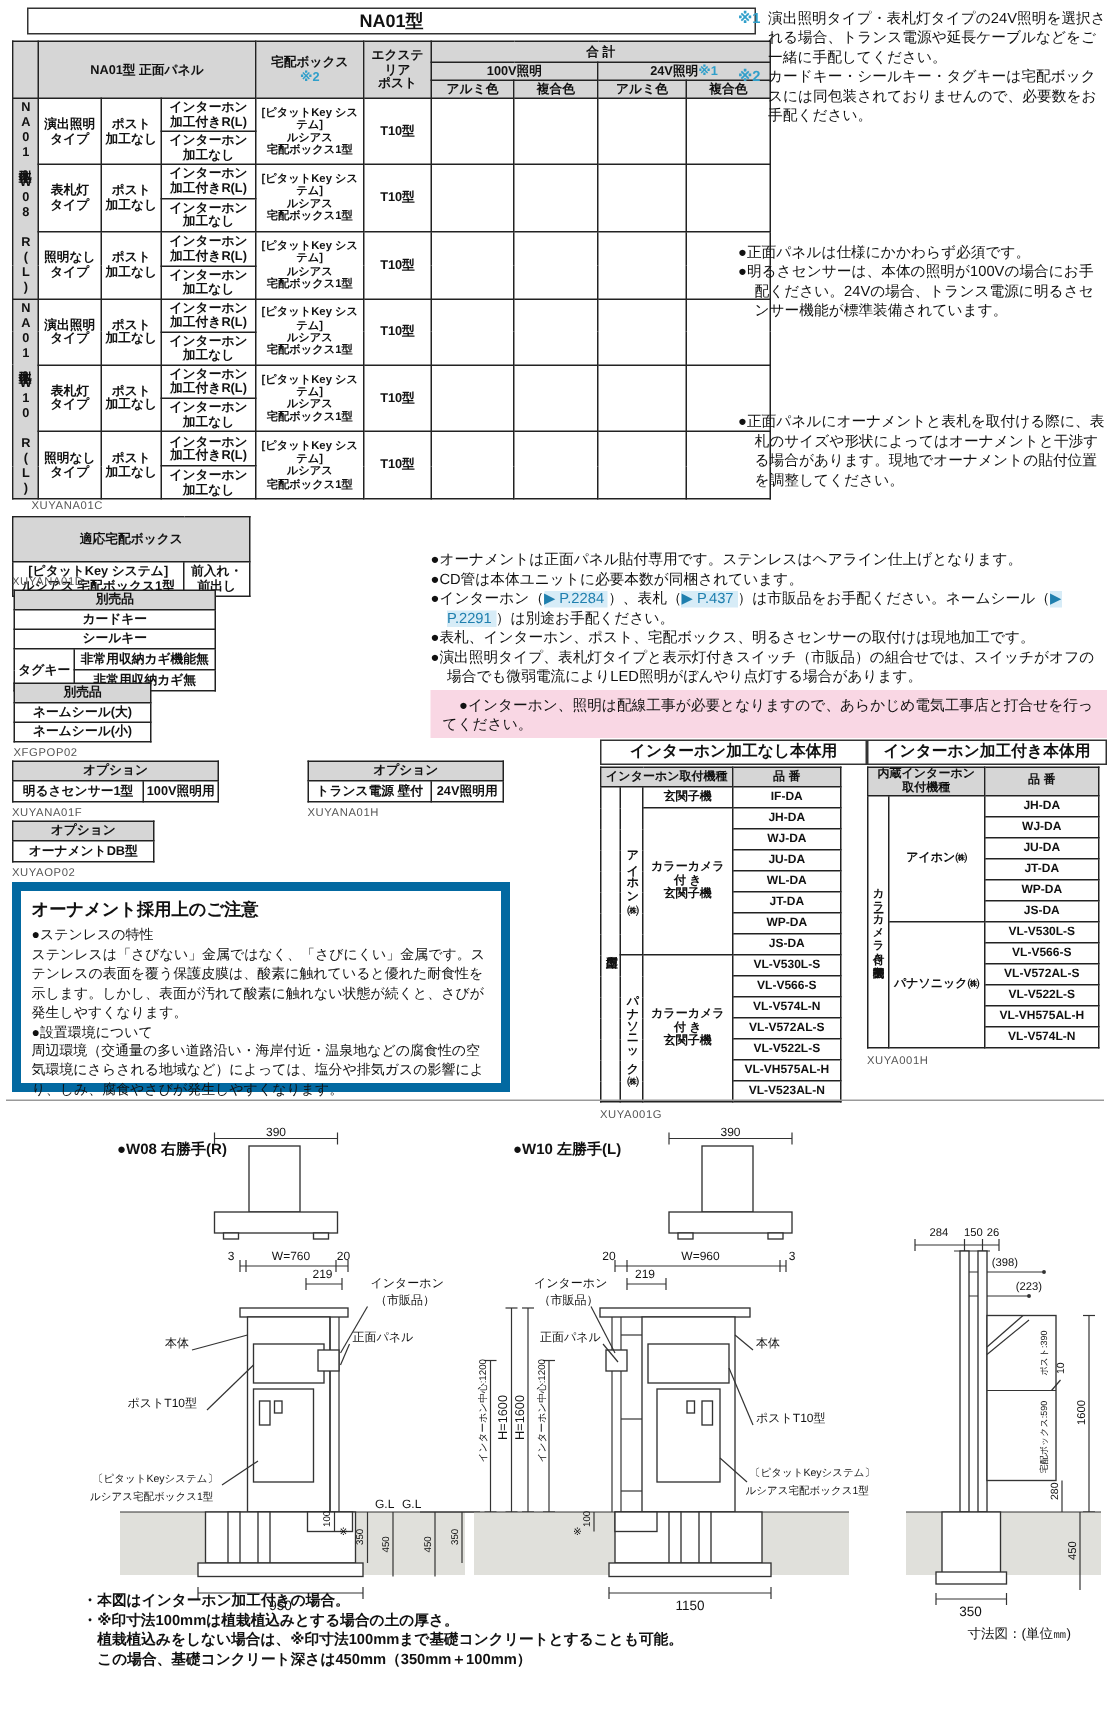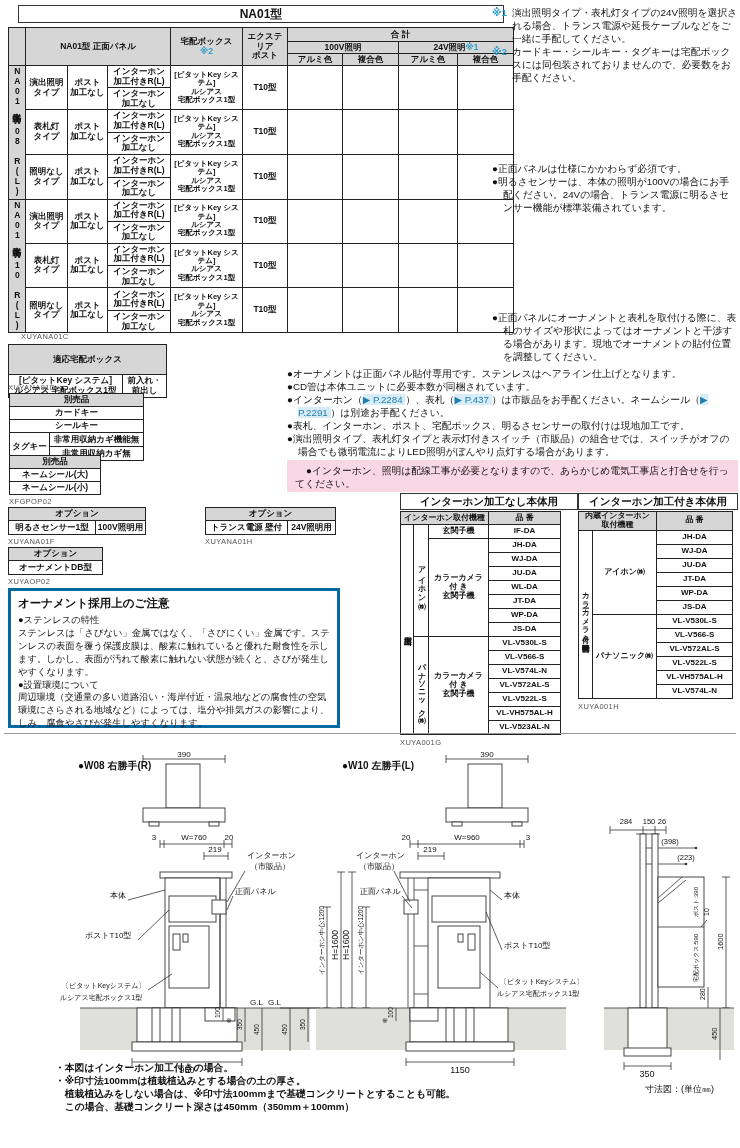--- a/index.html
+++ b/index.html
@@ -18,21 +18,21 @@
   .vtxt{writing-mode:vertical-rl;text-orientation:upright;display:inline-block;letter-spacing:0px;line-height:1;}
   .code{font-size:7.5px;color:#555;letter-spacing:.4px;font-family:"Liberation Sans",sans-serif;}
   .mini{font-size:8.5px;font-weight:bold;line-height:1.15;}
   .ttl-box{border:1px solid #333;font-weight:bold;font-size:10.5px;text-align:center;background:#fff;}
   .note{font-size:9.8px;line-height:13px;}
   .bullet{padding-left:11px;text-indent:-11px;margin:0;}
   .refrow{display:flex;font-size:9.8px;line-height:13px;}
   .refmark{width:20px;flex:none;font-weight:bold;color:#2f9fca;}
   .plink{color:#1f7fae;background:#d7ecf7;}
   .warnbox{background:#f9d7e4;font-size:9.8px;line-height:13px;padding:4px 8px;box-sizing:border-box;}
-  .notice{border:3px solid #0369a1;box-sizing:border-box;padding:5px 7px;}
+  .notice{border:6px solid #0369a1;box-sizing:border-box;padding:5px 7px;}
   .notice .ttl{font-weight:bold;font-size:11.5px;margin-bottom:3px;}
   .notice .bd{font-size:9.3px;line-height:12.9px;}
   .ip{font-size:8px;font-weight:bold;line-height:1.1;}
   .dgttl{font-size:10px;font-weight:bold;margin-top:20px;}
   .botnote{font-size:9.8px;line-height:13px;font-weight:bold;}
   svg{position:absolute;overflow:visible;}
   svg text{fill:#111;font-family:"Liberation Sans","DejaVu Sans",sans-serif;}
   svg line,svg polyline{stroke:#333;stroke-width:0.8;fill:none;}
   svg rect{stroke:#333;stroke-width:0.9;fill:#fff;}
   svg rect.band{fill:#e0e0db;stroke:none;}
@@ -339,21 +339,21 @@
     <div class="refrow">
         <span class="refmark">※2</span>
         <span>カードキー・シールキー・タグキーは宅配ボックスには同包装されておりませんので、必要数をお手配ください。</span>
       </div>
   </div>
 
   <div class="abs note" style="left:492px;top:162px;width:246px;">
     <p class="bullet">●正面パネルは仕様にかかわらず必須です。</p>
     <p class="bullet">●明るさセンサーは、本体の照明が100Vの場合にお手配ください。24Vの場合、トランス電源に明るさセンサー機能が標準装備されています。</p>
   </div>
-  <div class="abs note" style="left:492px;top:311px;width:246px;">
+  <div class="abs note" style="left:492px;top:275px;width:246px;">
     <p class="bullet">●正面パネルにオーナメントと表札を取付ける際に、表札のサイズや形状によってはオーナメントと干渉する場合があります。現地でオーナメントの貼付位置を調整してください。</p>
   </div>
 
   <div class="abs note" style="left:287px;top:367px;width:452px;">
     <p class="bullet">●オーナメントは正面パネル貼付専用です。ステンレスはヘアライン仕上げとなります。</p>
     <p class="bullet">●CD管は本体ユニットに必要本数が同梱されています。</p>
     <p class="bullet"><span>●インターホン（</span><span class="plink">▶ P.2284 </span><span>）、表札（</span><span class="plink">▶ P.437 </span><span>）は市販品をお手配ください。ネームシール（</span><span class="plink">▶ P.2291 </span><span>）は別途お手配ください。</span></p>
     <p class="bullet">●表札、インターホン、ポスト、宅配ボックス、明るさセンサーの取付けは現地加工です。</p>
     <p class="bullet">●演出照明タイプ、表札灯タイプと表示灯付きスイッチ（市販品）の組合せでは、スイッチがオフの場合でも微弱電流によりLED照明がぼんやり点灯する場合があります。</p>
   </div>

